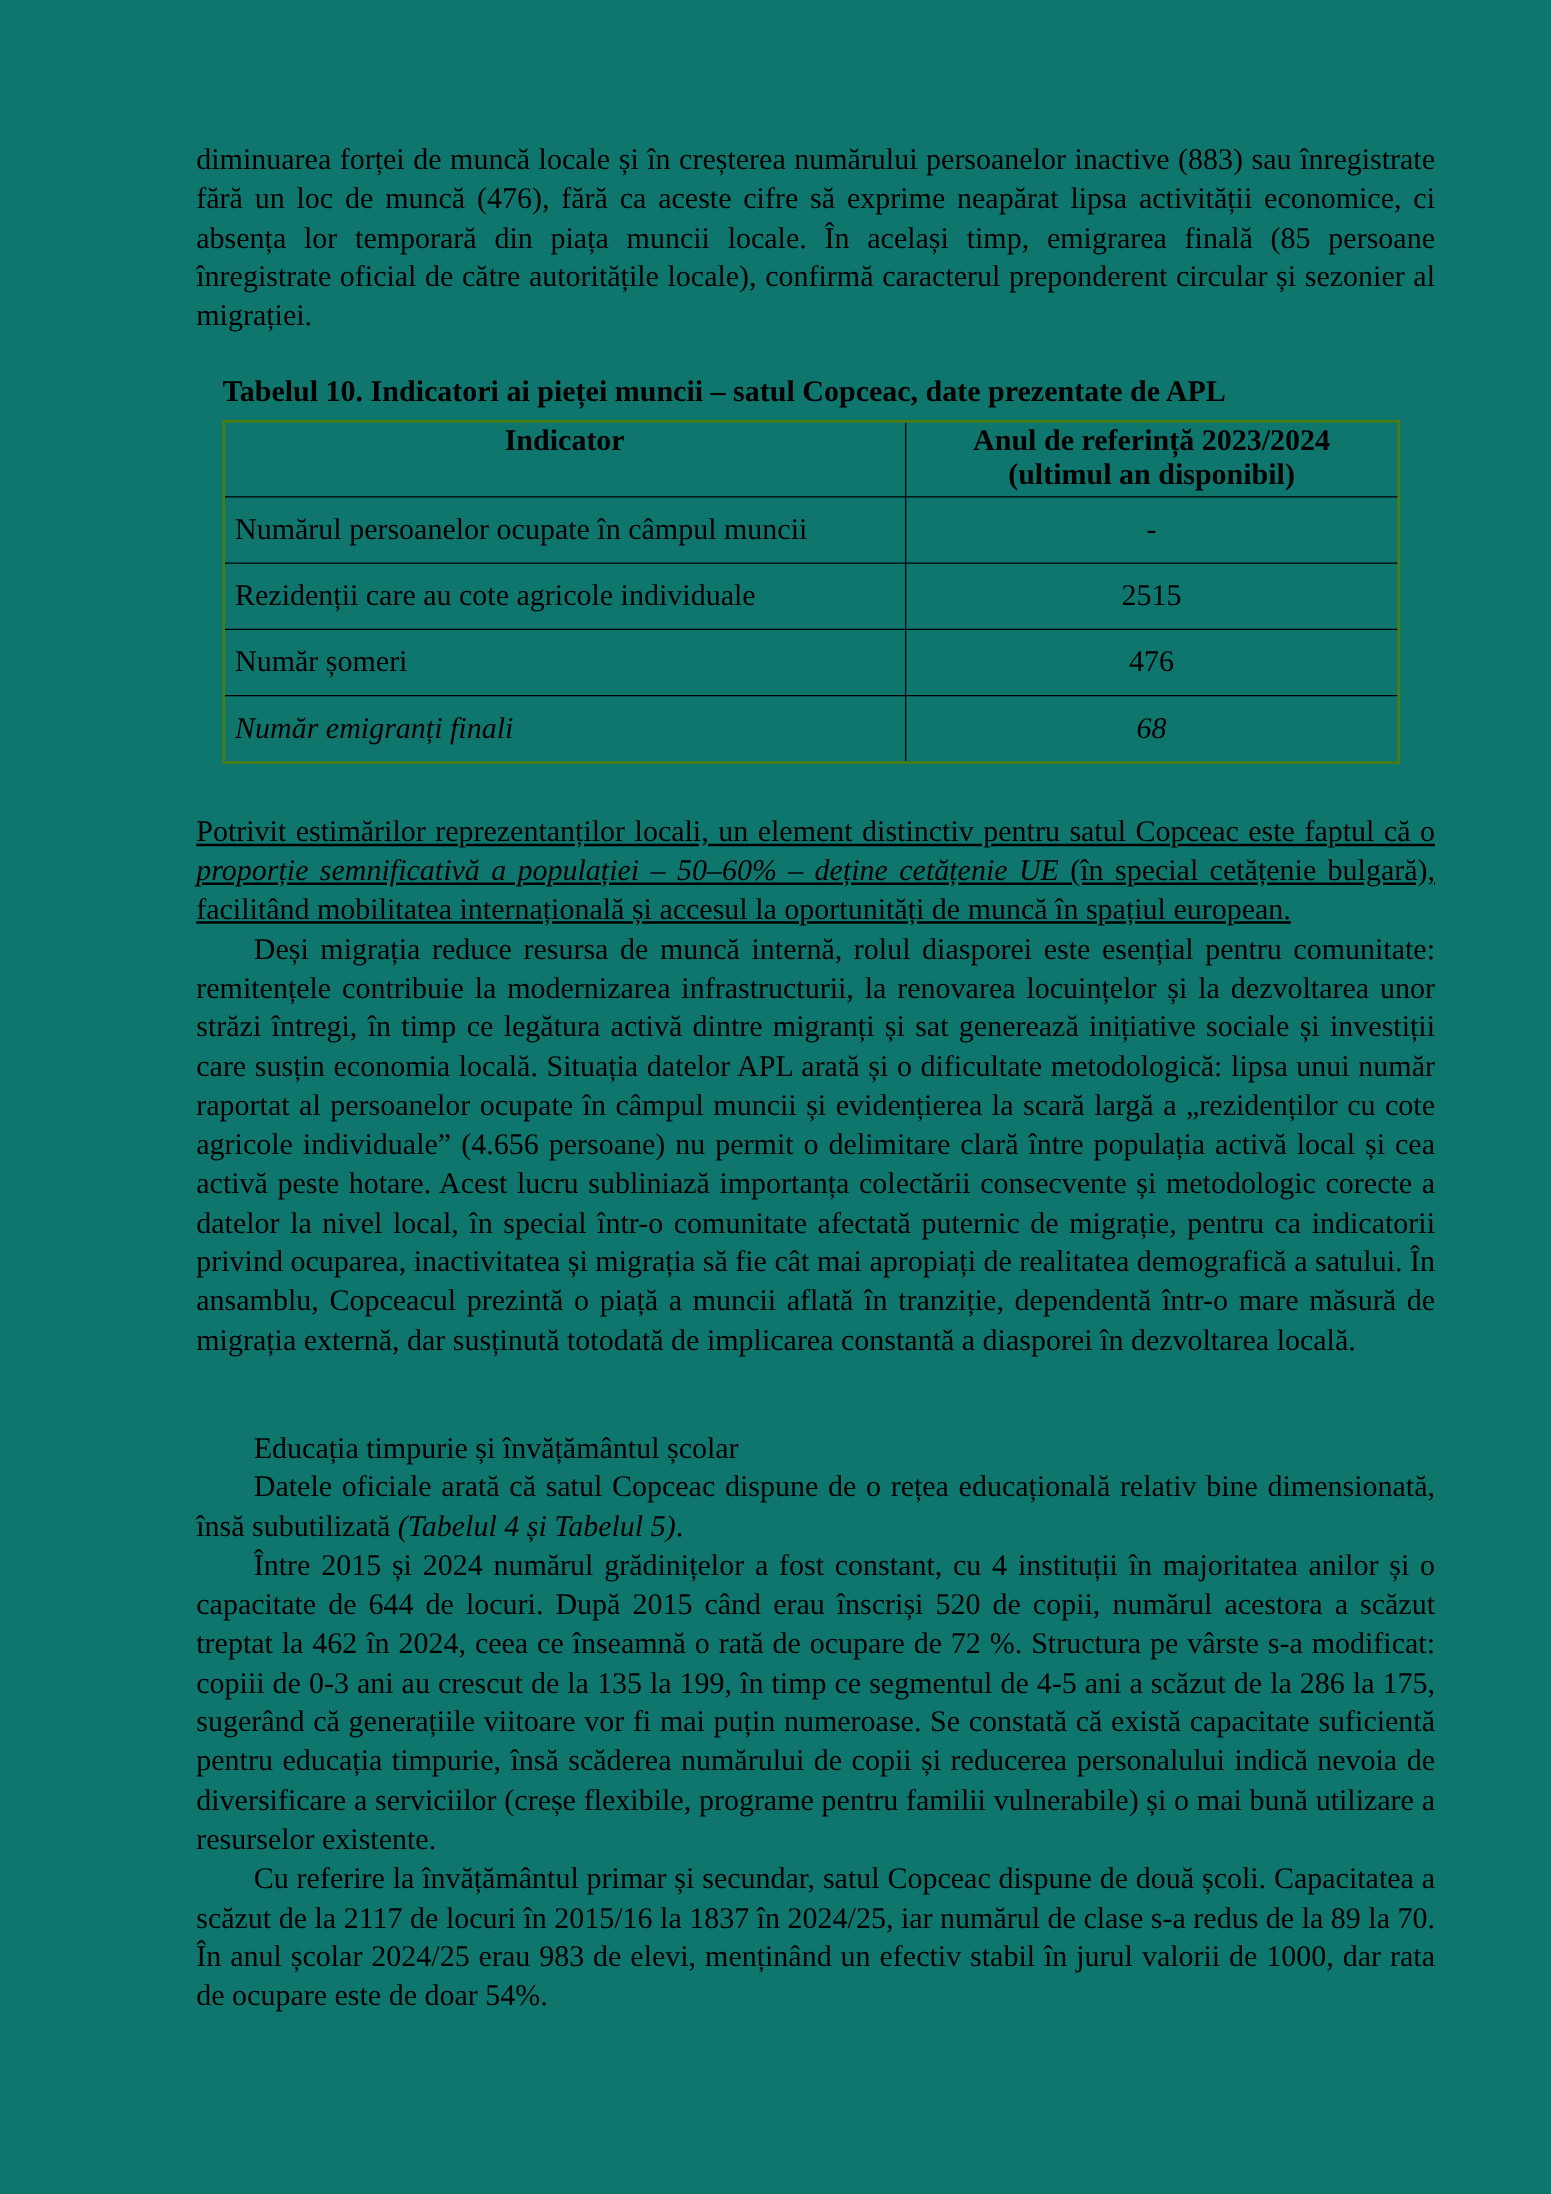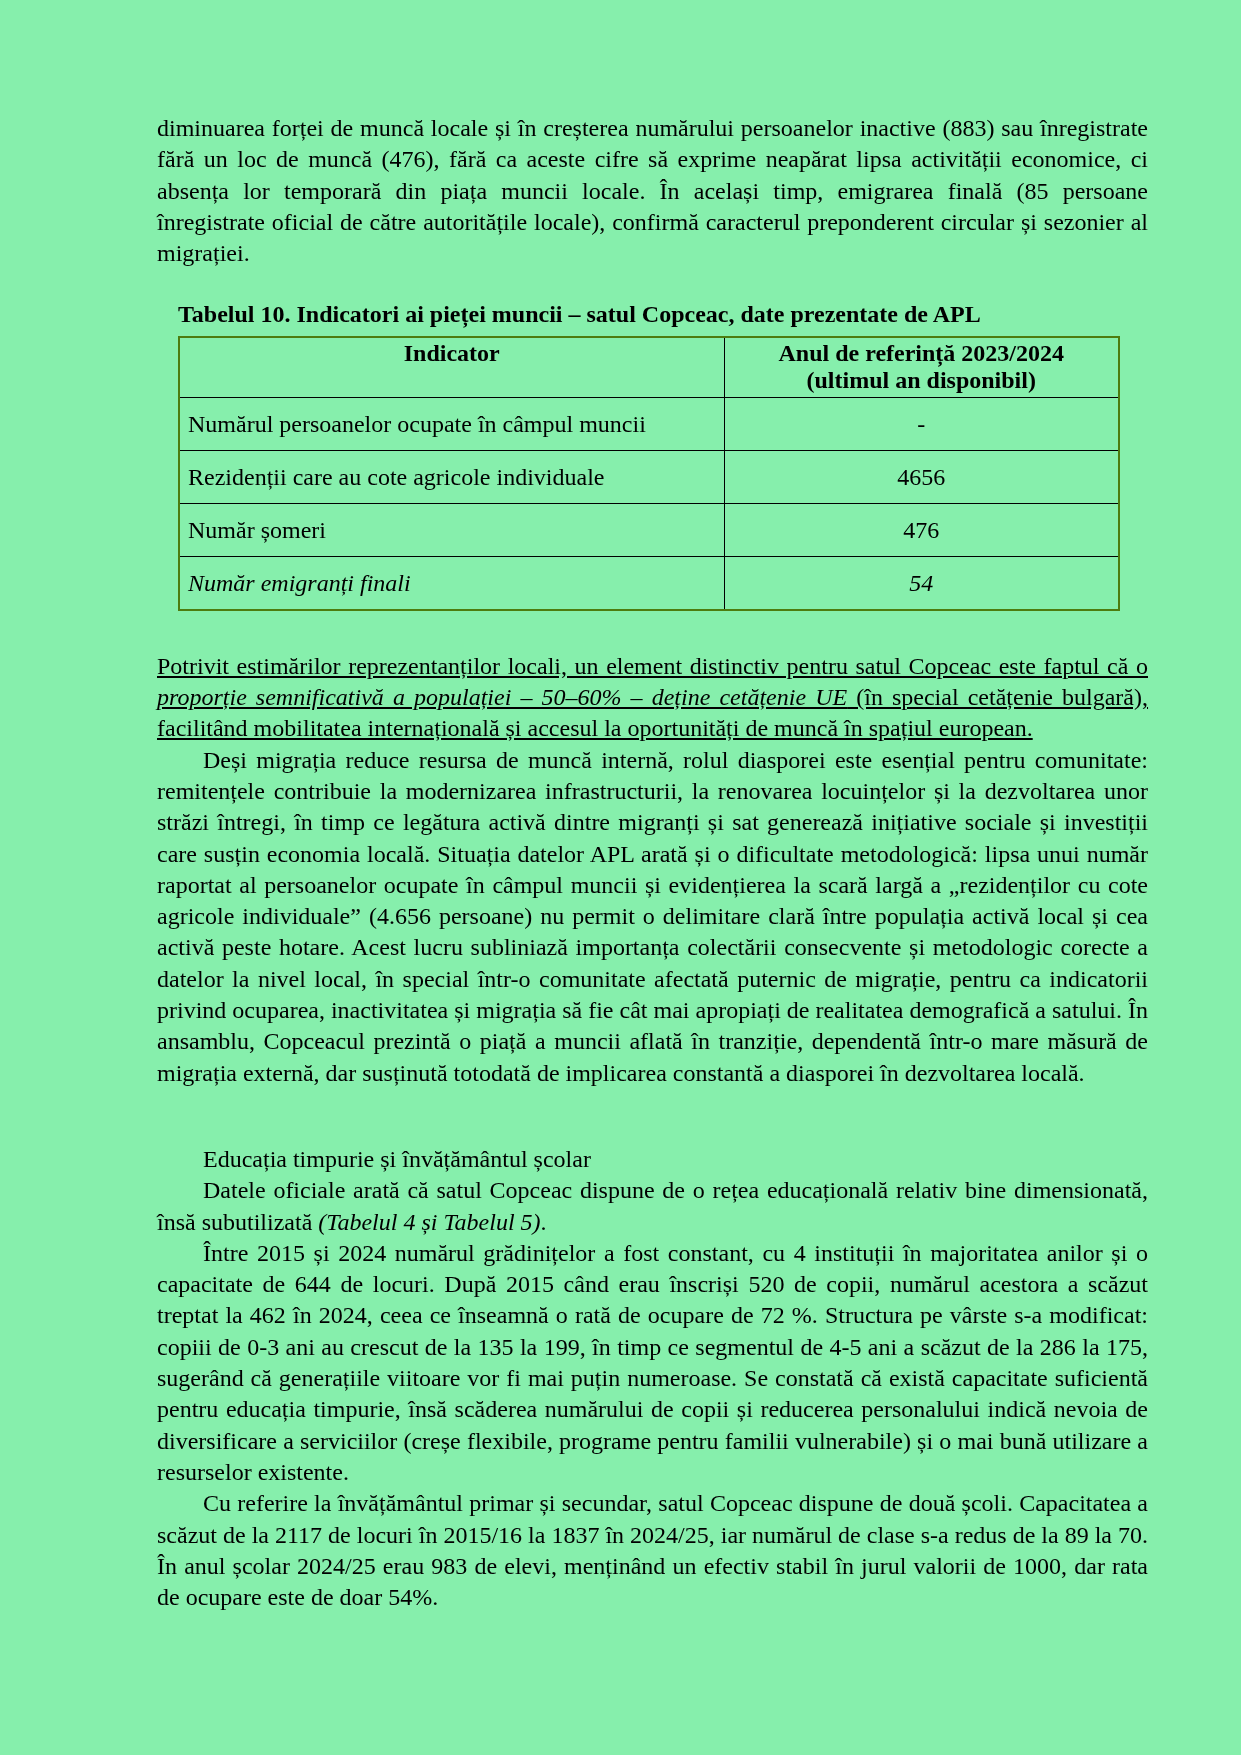--- a/index.html
+++ b/index.html
@@ -1,20 +1,20 @@
 <!DOCTYPE html>
 <html><head>
 <meta charset="utf-8">
 <style>
   html,body { margin:0; padding:0; background:#e8e8e8; }
   .page {
     position:relative;
     width:1241px; height:1755px;
     margin:0 auto;
-    background:#86efac;
+    background:#0f766e;
     box-sizing:border-box;
     padding:113px 93px 0 157px;
     font-family:"Liberation Serif", serif;
     font-size:24px;
     line-height:31.3px;
     color:#000;
   }
   p { margin:0; text-align:justify; }
   .indent { text-indent:46px; }
   .mt-potrivit { margin-top:40px;text-decoration:underline; }
@@ -81,29 +81,29 @@
         </th>
       </tr>
     </thead>
     <tbody>
       <tr>
         <td>Numărul persoanelor ocupate în câmpul muncii</td>
         <td class="val">-</td>
       </tr>
       <tr>
         <td>Rezidenții care au cote agricole individuale</td>
-        <td class="val">4656</td>
+        <td class="val">2515</td>
       </tr>
       <tr>
         <td>Număr șomeri</td>
         <td class="val">476</td>
       </tr>
       <tr class="it">
         <td>Număr emigranți finali</td>
-        <td class="val">54</td>
+        <td class="val">68</td>
       </tr>
     </tbody>
   </table>
 
   <p class="mt-potrivit"><span>Potrivit estimărilor reprezentanților locali, un element distinctiv pentru satul Copceac este faptul că o </span><em>proporție semnificativă a populației – 50–60% – deține cetățenie UE</em><span> (în special cetățenie bulgară), facilitând mobilitatea internațională și accesul la oportunități de muncă în spațiul european.</span></p>
 
   <p class="indent">Deși migrația reduce resursa de muncă internă, rolul diasporei este esențial pentru comunitate: remitențele contribuie la modernizarea infrastructurii, la renovarea locuințelor și la dezvoltarea unor străzi întregi, în timp ce legătura activă dintre migranți și sat generează inițiative sociale și investiții care susțin economia locală. Situația datelor APL arată și o dificultate metodologică: lipsa unui număr raportat al persoanelor ocupate în câmpul muncii și evidențierea la scară largă a „rezidenților cu cote agricole individuale” (4.656 persoane) nu permit o delimitare clară între populația activă local și cea activă peste hotare. Acest lucru subliniază importanța colectării consecvente și metodologic corecte a datelor la nivel local, în special într-o comunitate afectată puternic de migrație, pentru ca indicatorii privind ocuparea, inactivitatea și migrația să fie cât mai apropiați de realitatea demografică a satului. În ansamblu, Copceacul prezintă o piață a muncii aflată în tranziție, dependentă într-o mare măsură de migrația externă, dar susținută totodată de implicarea constantă a diasporei în dezvoltarea locală.</p>
 
   <div class="heading">Educația timpurie și învățământul școlar</div>
 

